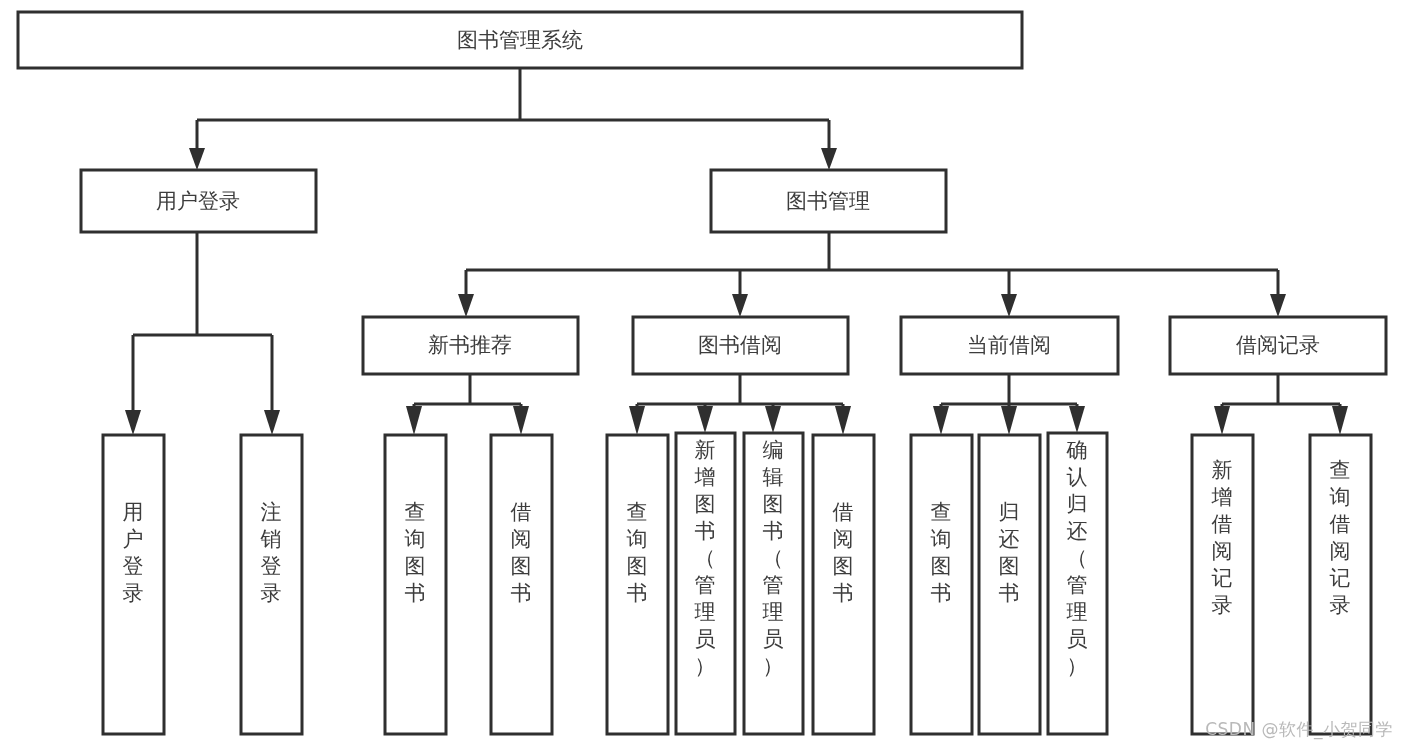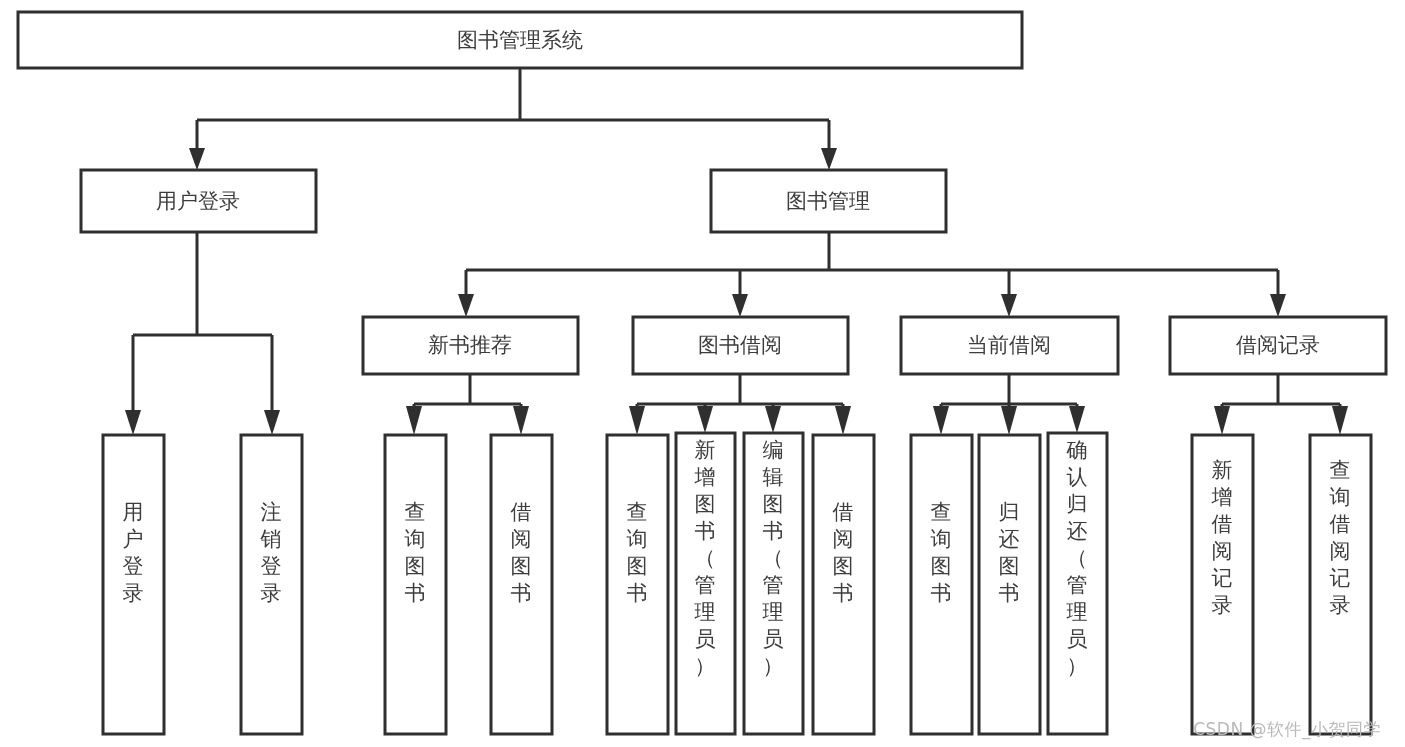--- a/index.html
+++ b/index.html
@@ -44,21 +44,21 @@
     stroke-width: 3;
     fill: none;
     stroke-linecap: butt;
   }
   .arrow-head {
     fill: #2f2f2f;
     stroke: none;
   }
   .watermark {
     position: absolute;
-    right: 24px;
+    right: 12px;
     bottom: 6px;
     font-family: "DejaVu Sans", "Liberation Sans", sans-serif;
     font-size: 17px;
     color: #b9b9b9;
     letter-spacing: 0.5px;
     white-space: nowrap;
     pointer-events: none;
   }
 </style>
 </head>

